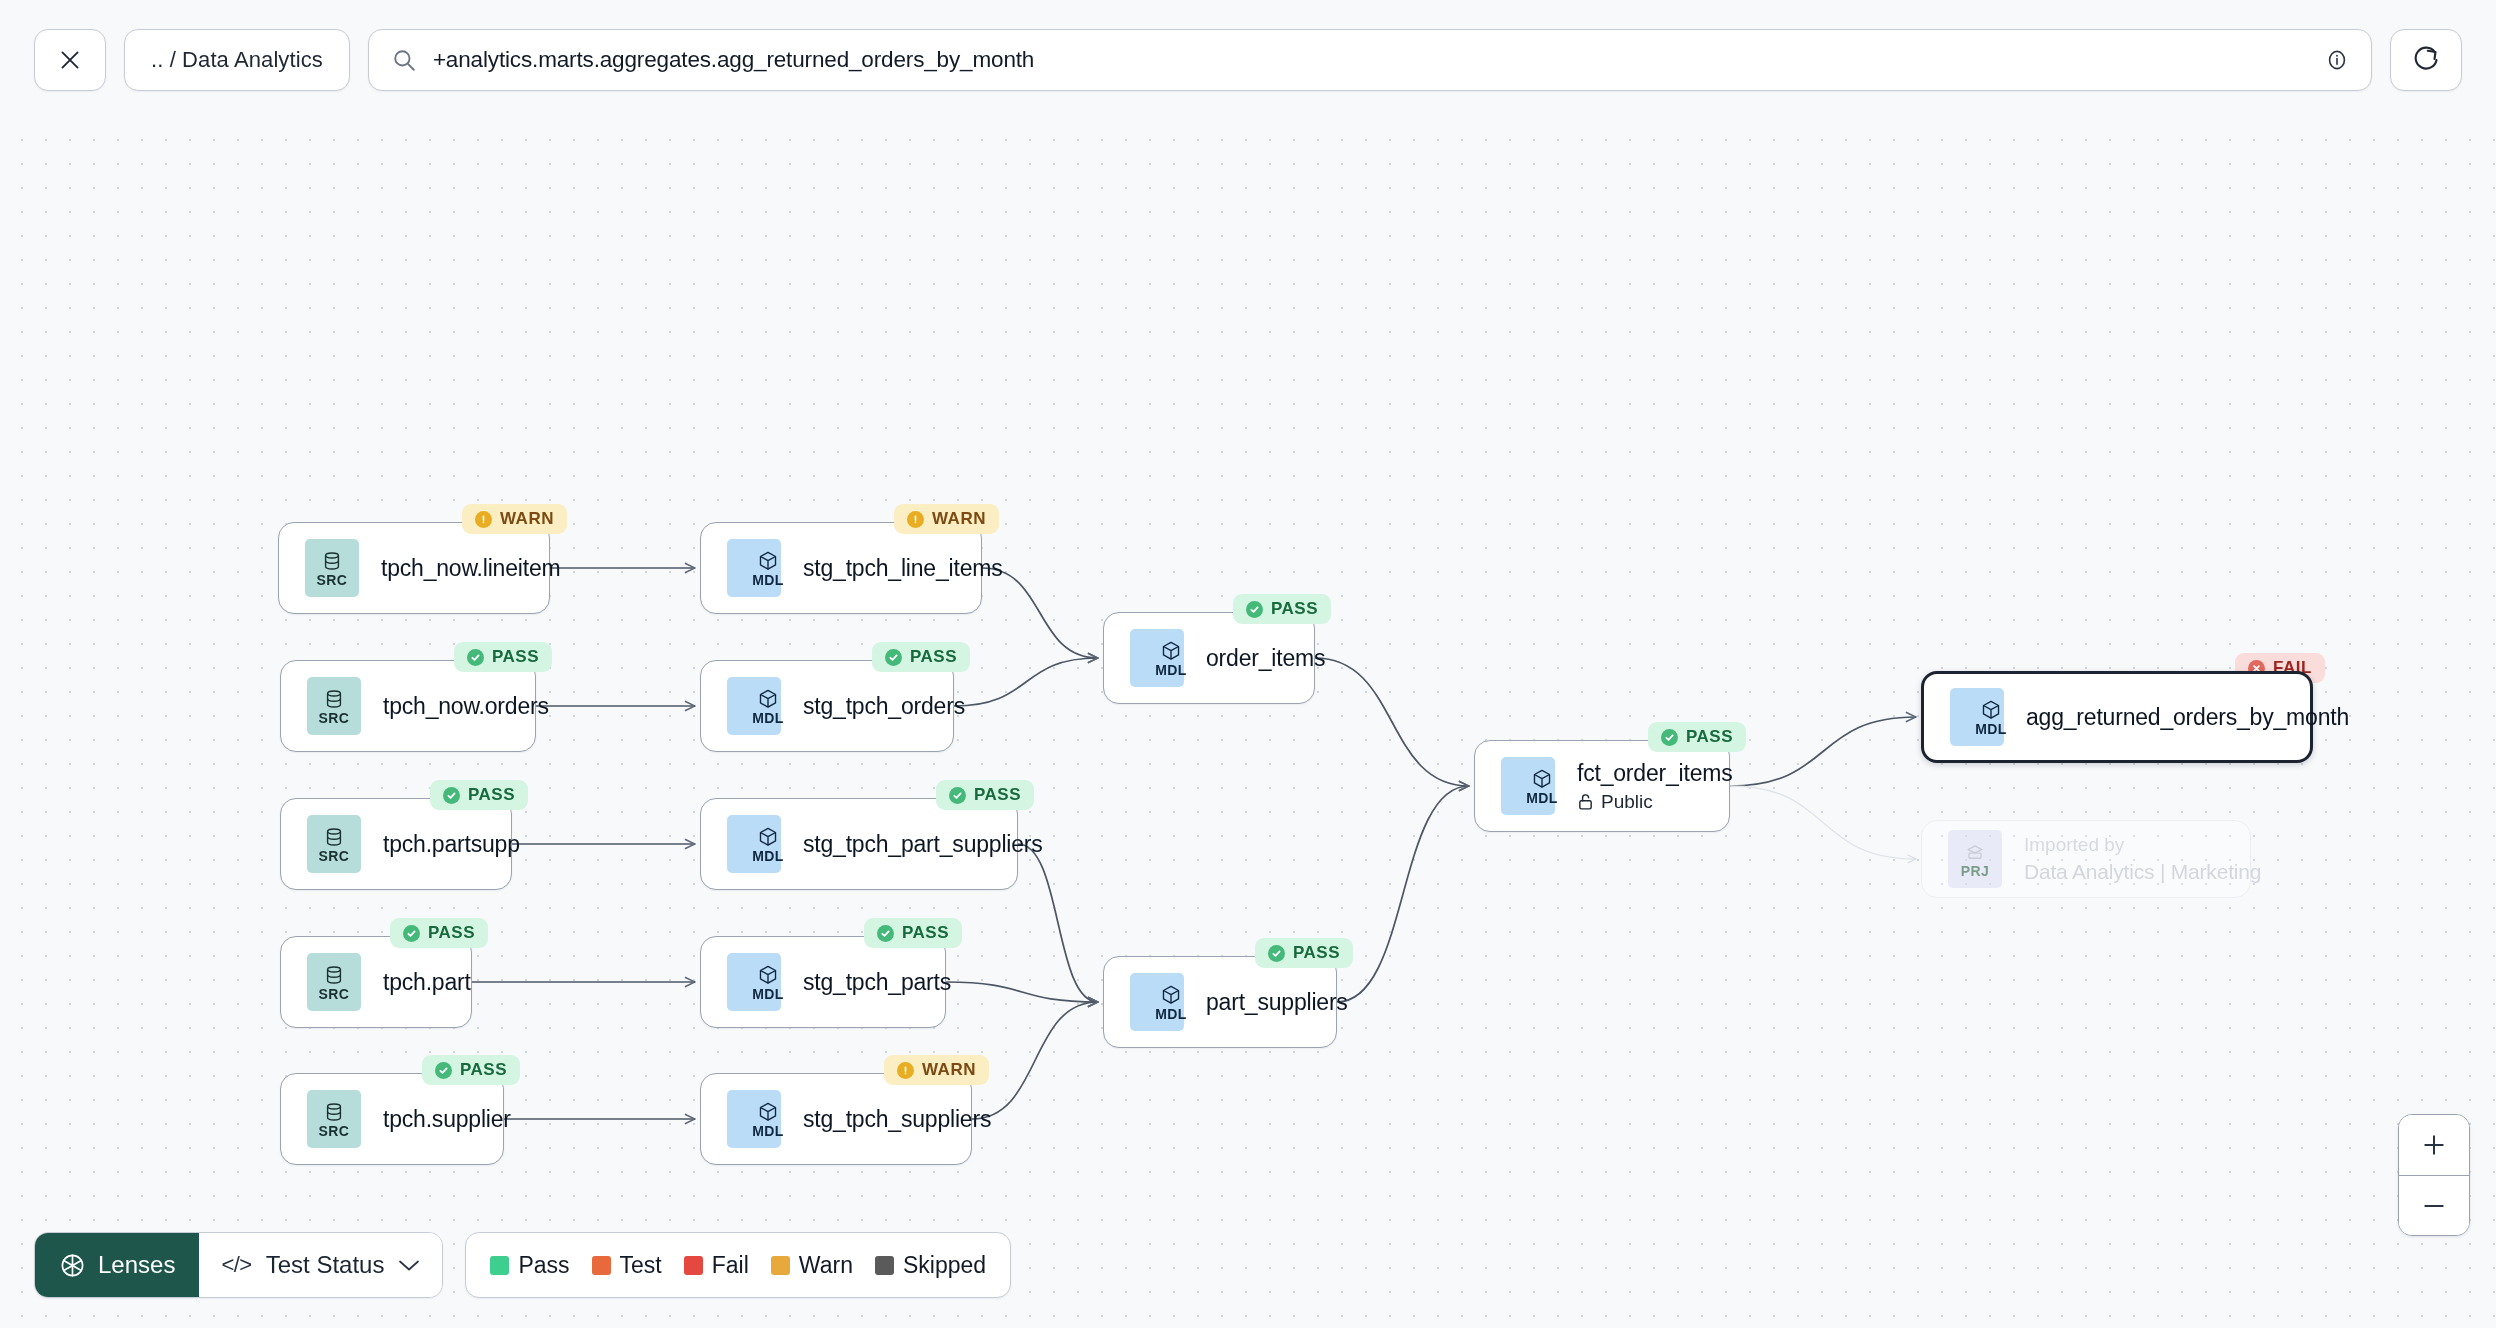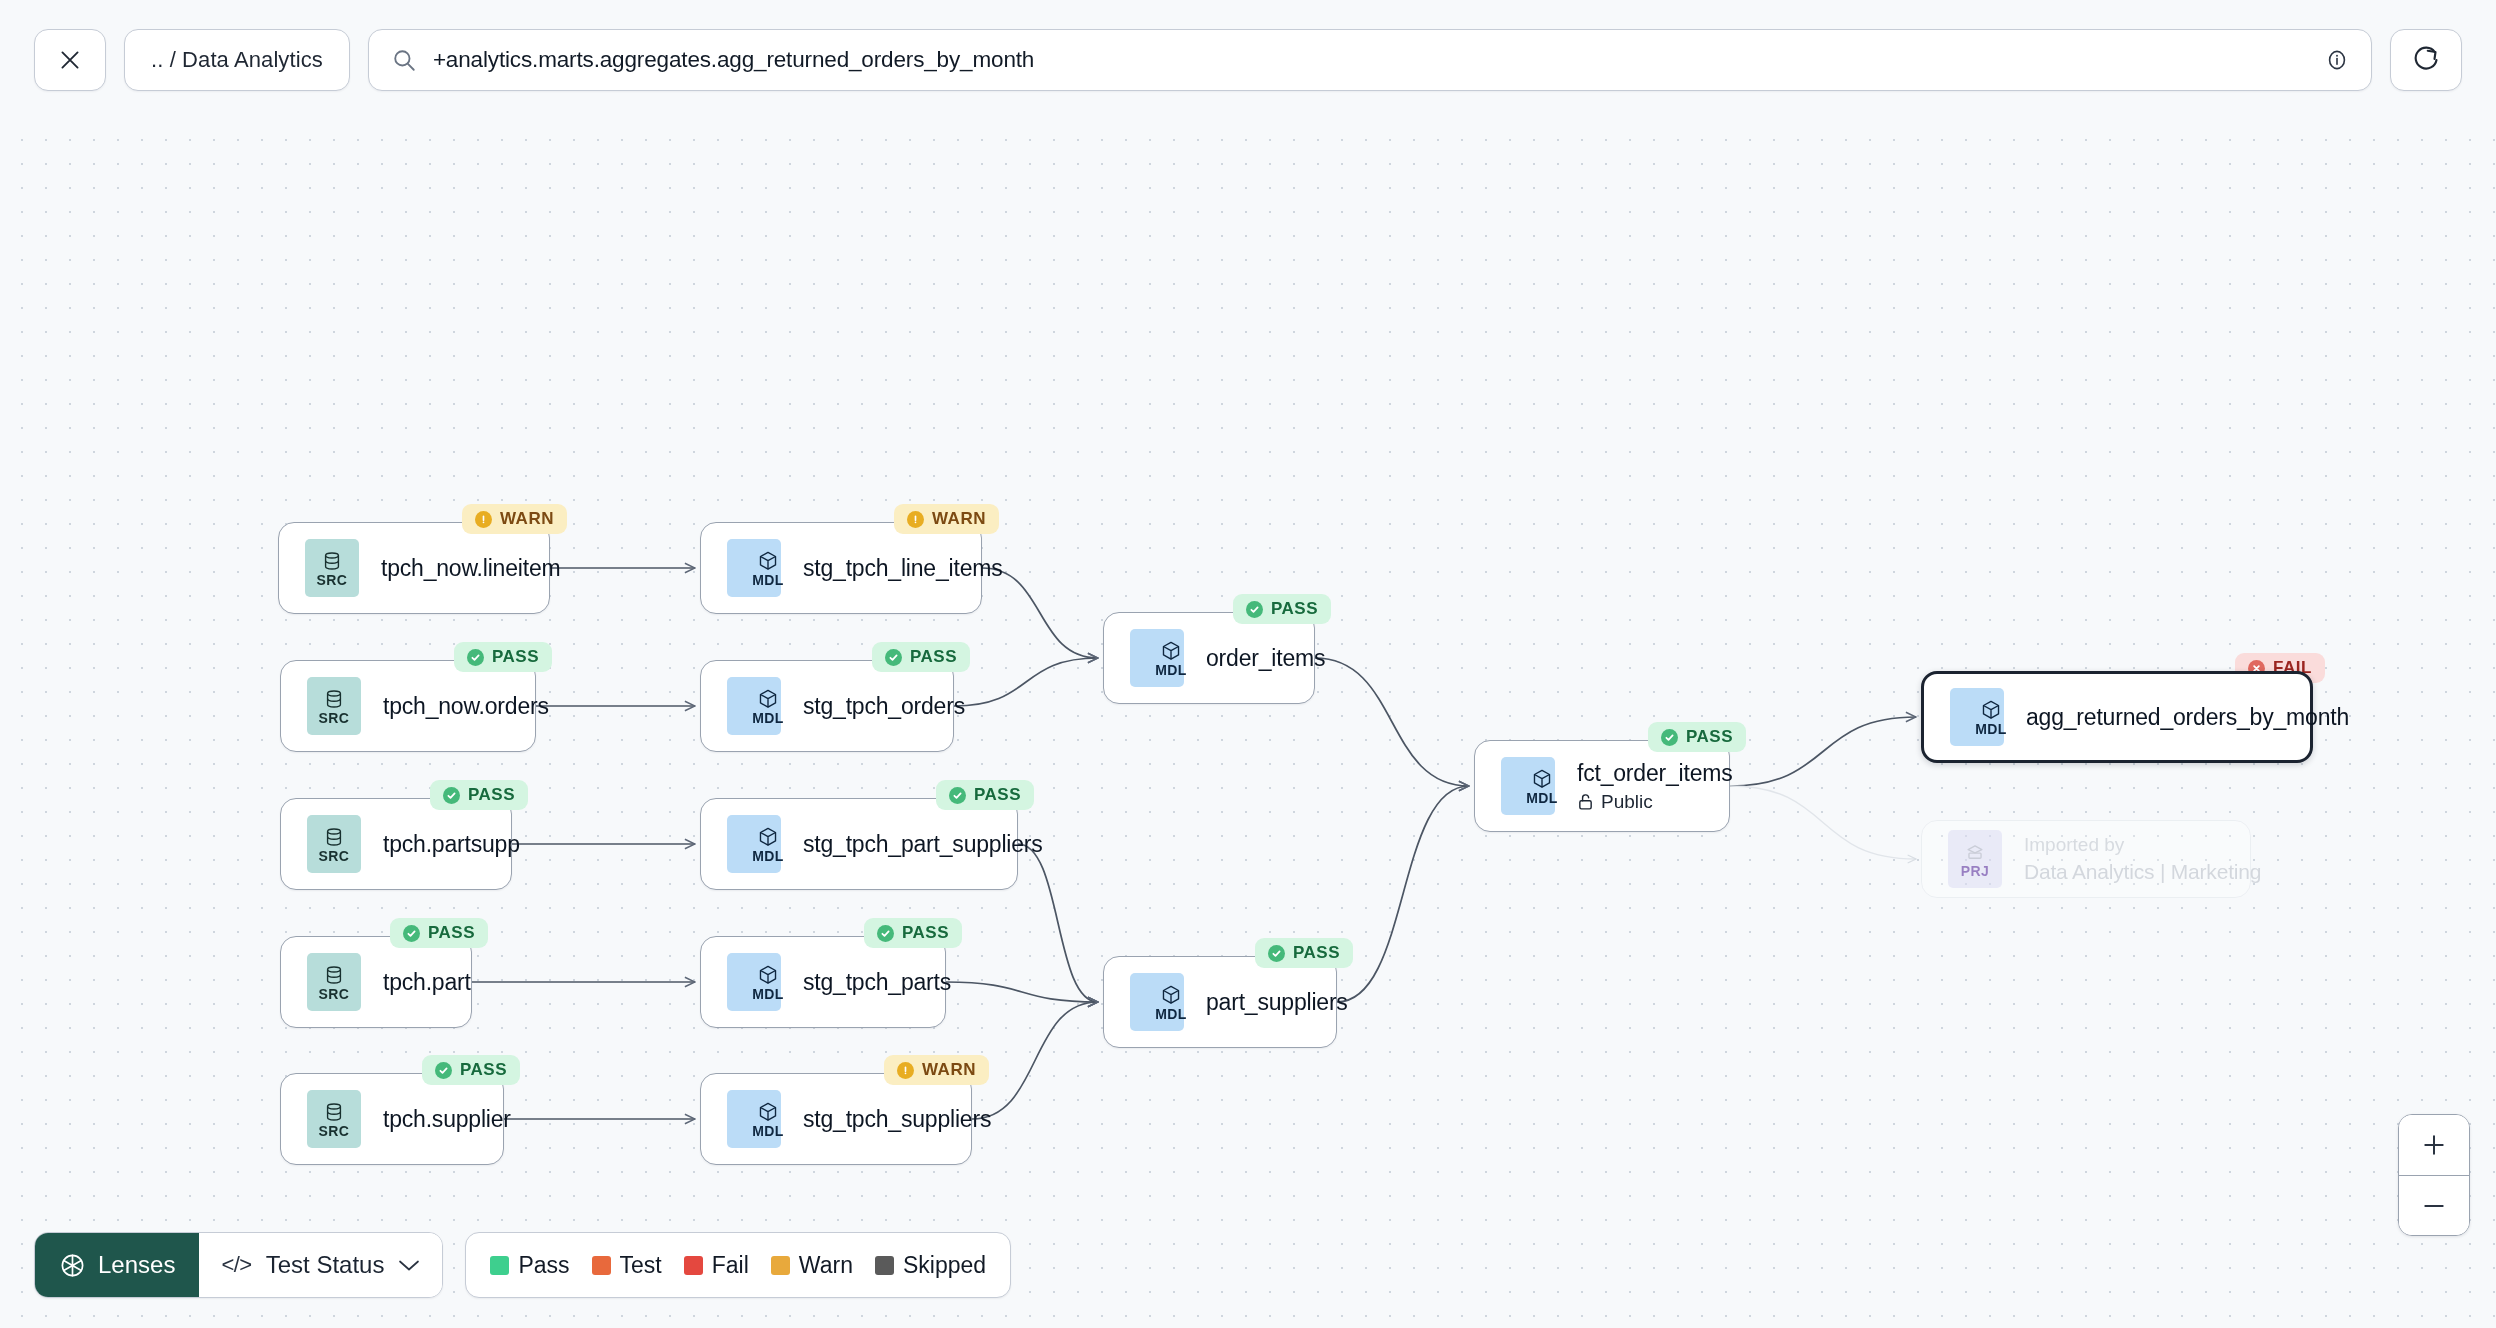--- a/index.html
+++ b/index.html
@@ -109,21 +109,21 @@
     align-items: center; justify-content: center;
     gap: 1px;
     flex: none;
   }
   .badge-type .tlabel {
     font-size: 14px; font-weight: 600; letter-spacing: .4px; line-height: 1;
   }
   .badge-type svg { display: block; }
   .bt-src { background: #b7ddda; color: #18302f; }
   .bt-mdl { background: #bbdcf7; color: #0f2740; padding-left: 28px; }
-  .bt-prj { background: #dfdff5; color: #4c1d95; }
+  .bt-prj { background: #dfdff5; color: #14532d; }
 
   .node-text { display: flex; flex-direction: column; gap: 4px; min-width: 0; }
   .node-title {
     font-size: 23px; color: #0d1623; letter-spacing: -.2px;
     white-space: nowrap;
   }
   .node.ghost .node-title { color: #b7bdc6; font-size: 21px; }
   .node-sub {
     display: flex; align-items: center; gap: 7px;
     font-size: 19px; color: #1d2633;

